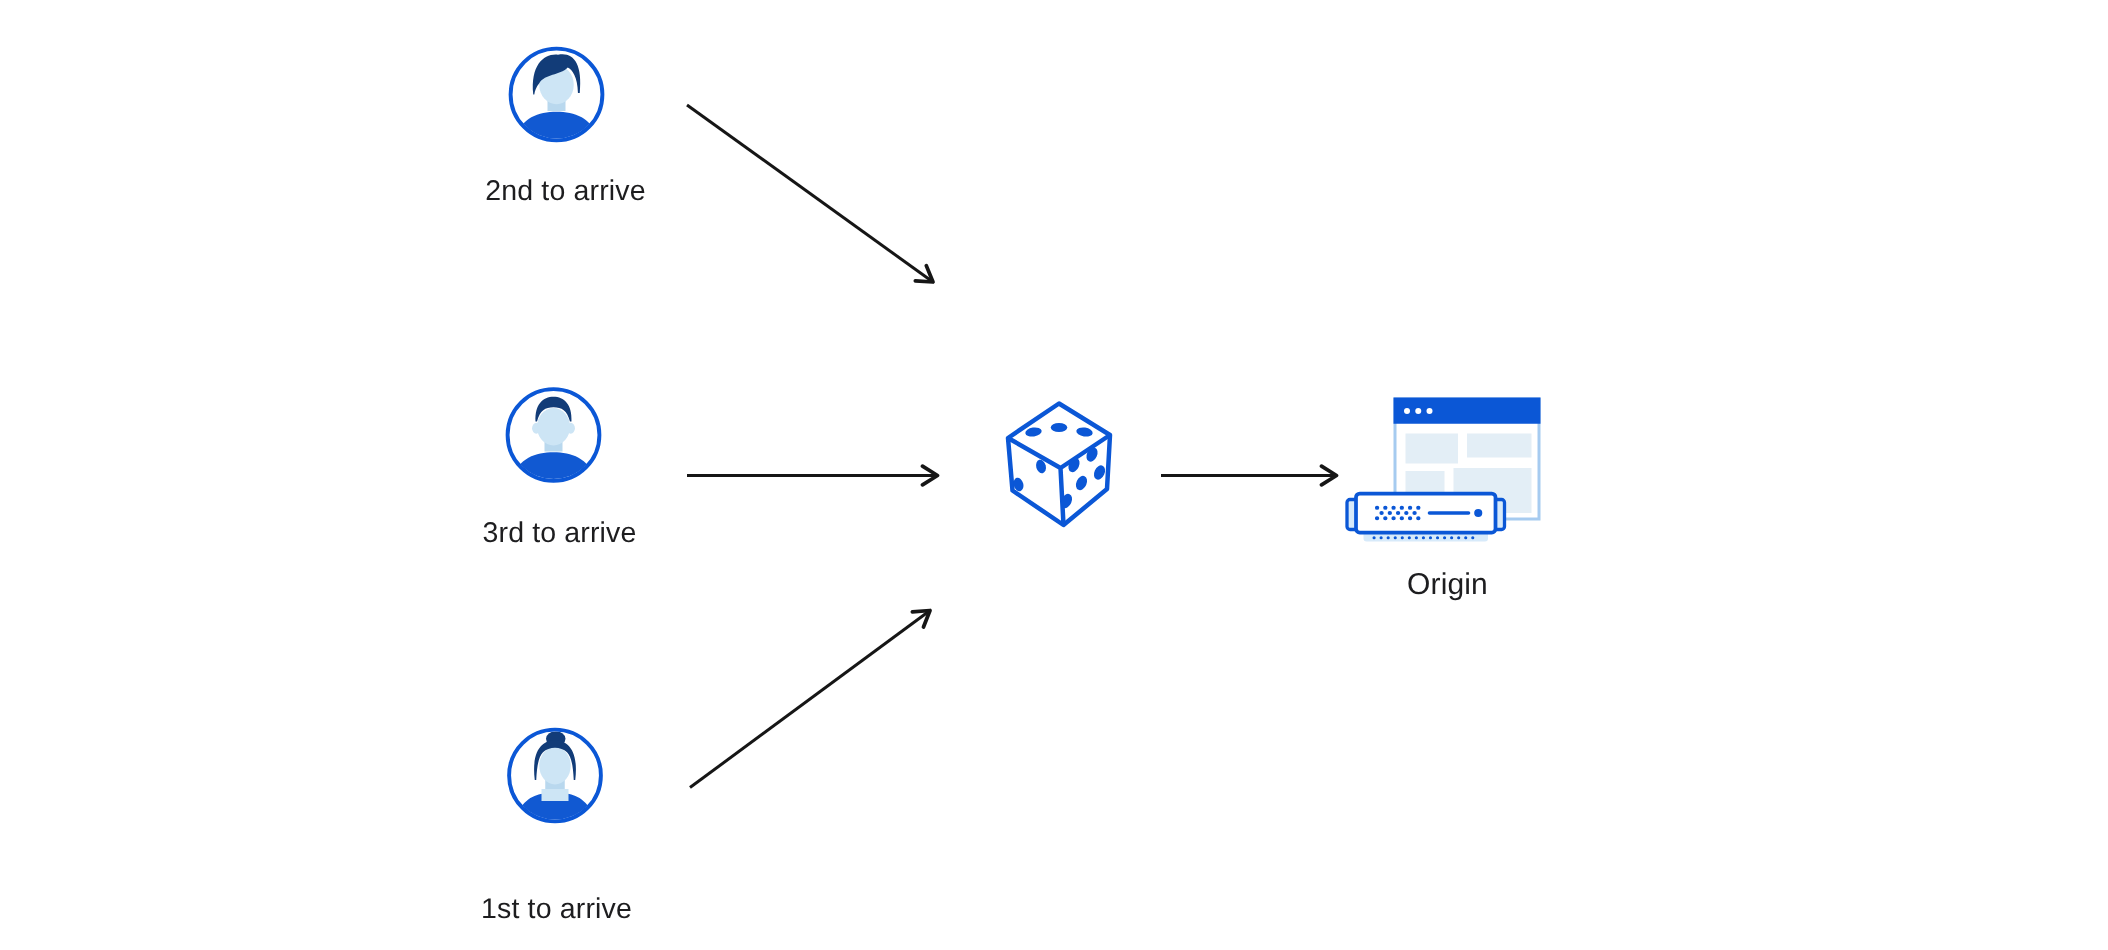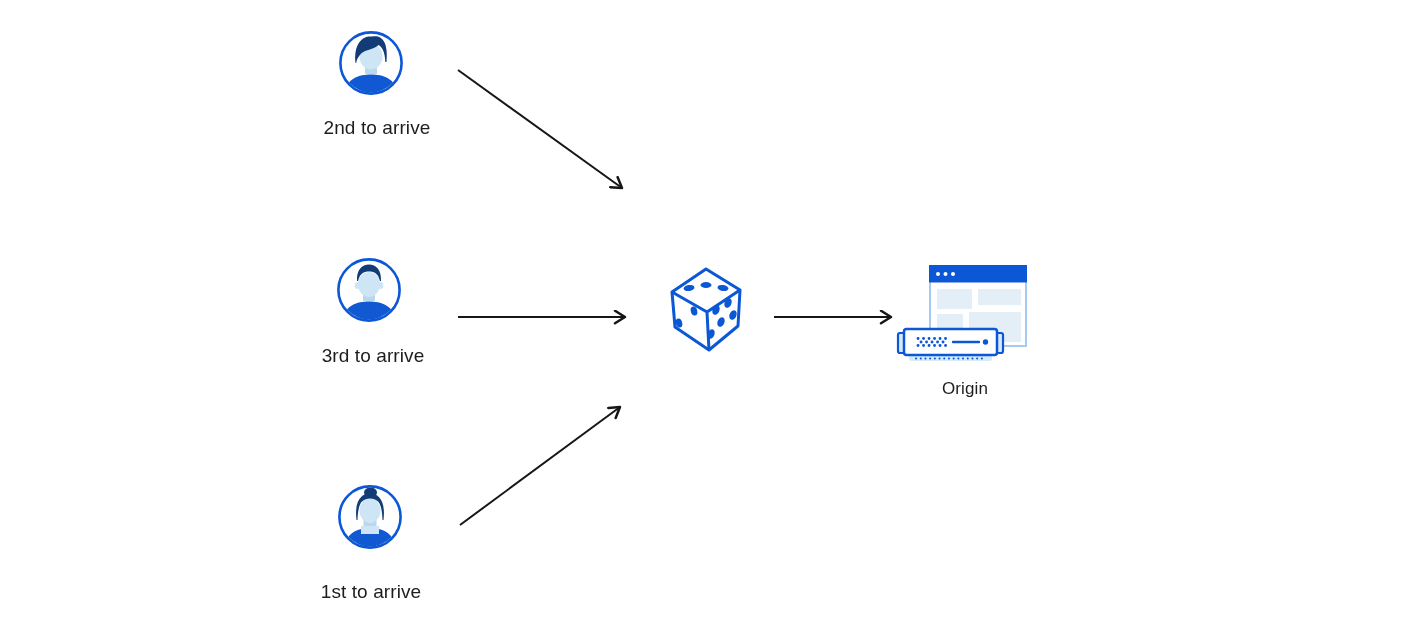--- a/index.html
+++ b/index.html
@@ -86,21 +86,21 @@
     <circle cx="33" cy="33" r="30.6" fill="#ffffff" stroke="#0b57d6" stroke-width="2.6"></circle>
     <g clip-path="url(#clipC)">
       <path d="M5,66 C9,50 19,45.5 26,45 C28,50.5 38,50.5 40,45 C47,45.5 57,50 61,66 Z" fill="#1159d2"></path>
       <rect x="26.5" y="31" width="13" height="16" fill="#b9d8ee"></rect>
       <rect x="24" y="42" width="18" height="8" fill="#cde5f5"></rect>
       <ellipse cx="33" cy="26.5" rx="10.5" ry="12.5" fill="#cde5f5"></ellipse>
       <ellipse cx="33.5" cy="8.5" rx="6.5" ry="5" fill="#123c78"></ellipse>
       <path d="M19.5,36 C17,15 25.5,9.5 33,9.5 C40.5,9.5 49,15 46.5,36 L45.5,36 C45,25 43.5,20 41,17.5 C37,13.5 29,13.5 25,17.5 C22.5,20 21,25 20.5,36 Z" fill="#123c78"></path>
     </g>
   </svg>
-  <div class="node-label" style="left:308px;top:581px;width:126px">1st to arrive</div>
+  <div class="node-label" style="left:308px;top:596px;width:126px">1st to arrive</div>
 
   <svg class="abs" style="left:665px;top:263px" width="80" height="92" viewBox="0 0 80 92">
     <path d="M41,6 L75,27 L73,63 L44,87 L10,64 L7,29 Z" fill="#ffffff" stroke="#0b57d6" stroke-width="3" stroke-linejoin="round"></path>
     <path d="M7,29 L42,49 L75,27 M42,49 L44,87" fill="none" stroke="#0b57d6" stroke-width="3" stroke-linejoin="round"></path>
 
     <ellipse cx="24" cy="25" rx="5.5" ry="3" fill="#0b57d6" transform="rotate(-8 24 25)"></ellipse>
     <ellipse cx="41" cy="22" rx="5.5" ry="3" fill="#0b57d6"></ellipse>
     <ellipse cx="58" cy="25" rx="5.5" ry="3" fill="#0b57d6" transform="rotate(8 58 25)"></ellipse>
 
     <ellipse cx="29" cy="48" rx="3.2" ry="4.6" fill="#0b57d6" transform="rotate(-15 29 48)"></ellipse>
@@ -131,15 +131,15 @@
     <line x1="26" y1="102.5" x2="95" y2="102.5" stroke="#0b57d6" stroke-width="2" stroke-linecap="round" stroke-dasharray="0.1 4.6"></line>
     <rect x="14" y="73" width="93" height="26" rx="2.5" fill="#ffffff" stroke="#0b57d6" stroke-width="2.5"></rect>
 
     <line x1="28" y1="82.5" x2="56" y2="82.5" stroke="#0b57d6" stroke-width="2.8" stroke-linecap="round" stroke-dasharray="0.1 5.4"></line>
     <line x1="31" y1="86" x2="56" y2="86" stroke="#0b57d6" stroke-width="2.8" stroke-linecap="round" stroke-dasharray="0.1 5.4"></line>
     <line x1="28" y1="89.5" x2="56" y2="89.5" stroke="#0b57d6" stroke-width="2.8" stroke-linecap="round" stroke-dasharray="0.1 5.4"></line>
 
     <line x1="63" y1="86" x2="89" y2="86" stroke="#0b57d6" stroke-width="2.4" stroke-linecap="round"></line>
     <circle cx="95.5" cy="86" r="2.7" fill="#0b57d6"></circle>
   </svg>
-  <div class="node-label" style="left:890px;top:379px;width:150px;font-size:17px">Origin</div>
+  <div class="node-label" style="left:890px;top:379px;width:150px;font-size:20px">Origin</div>
 
 </div>
 
 </body></html>

